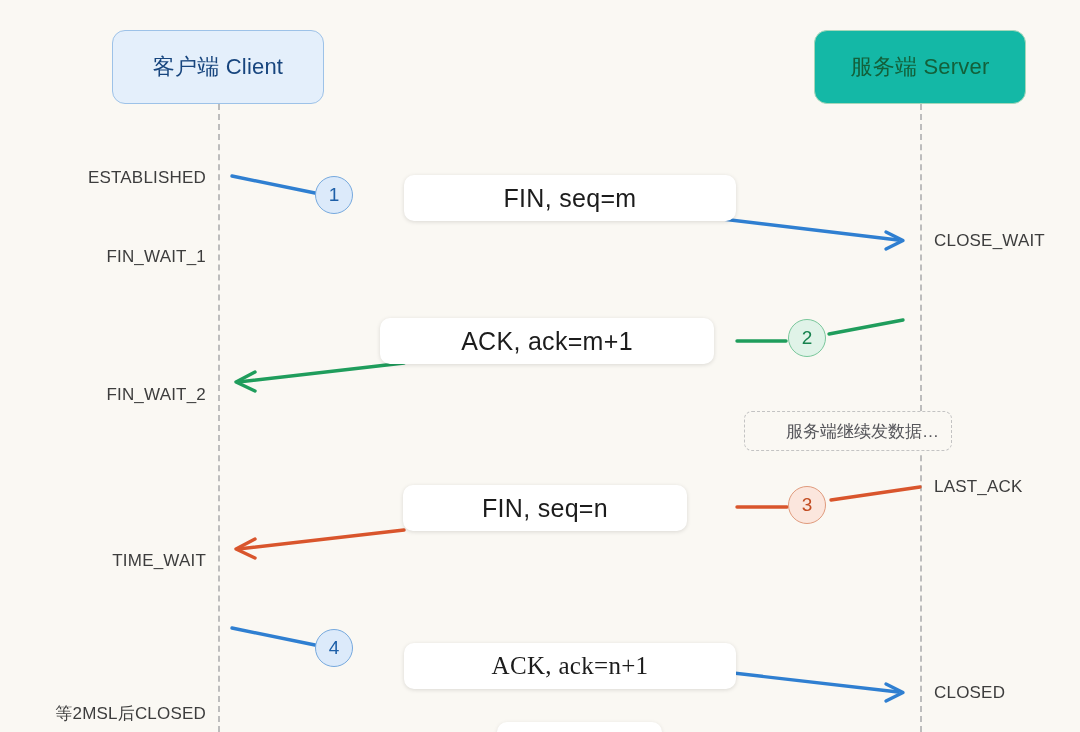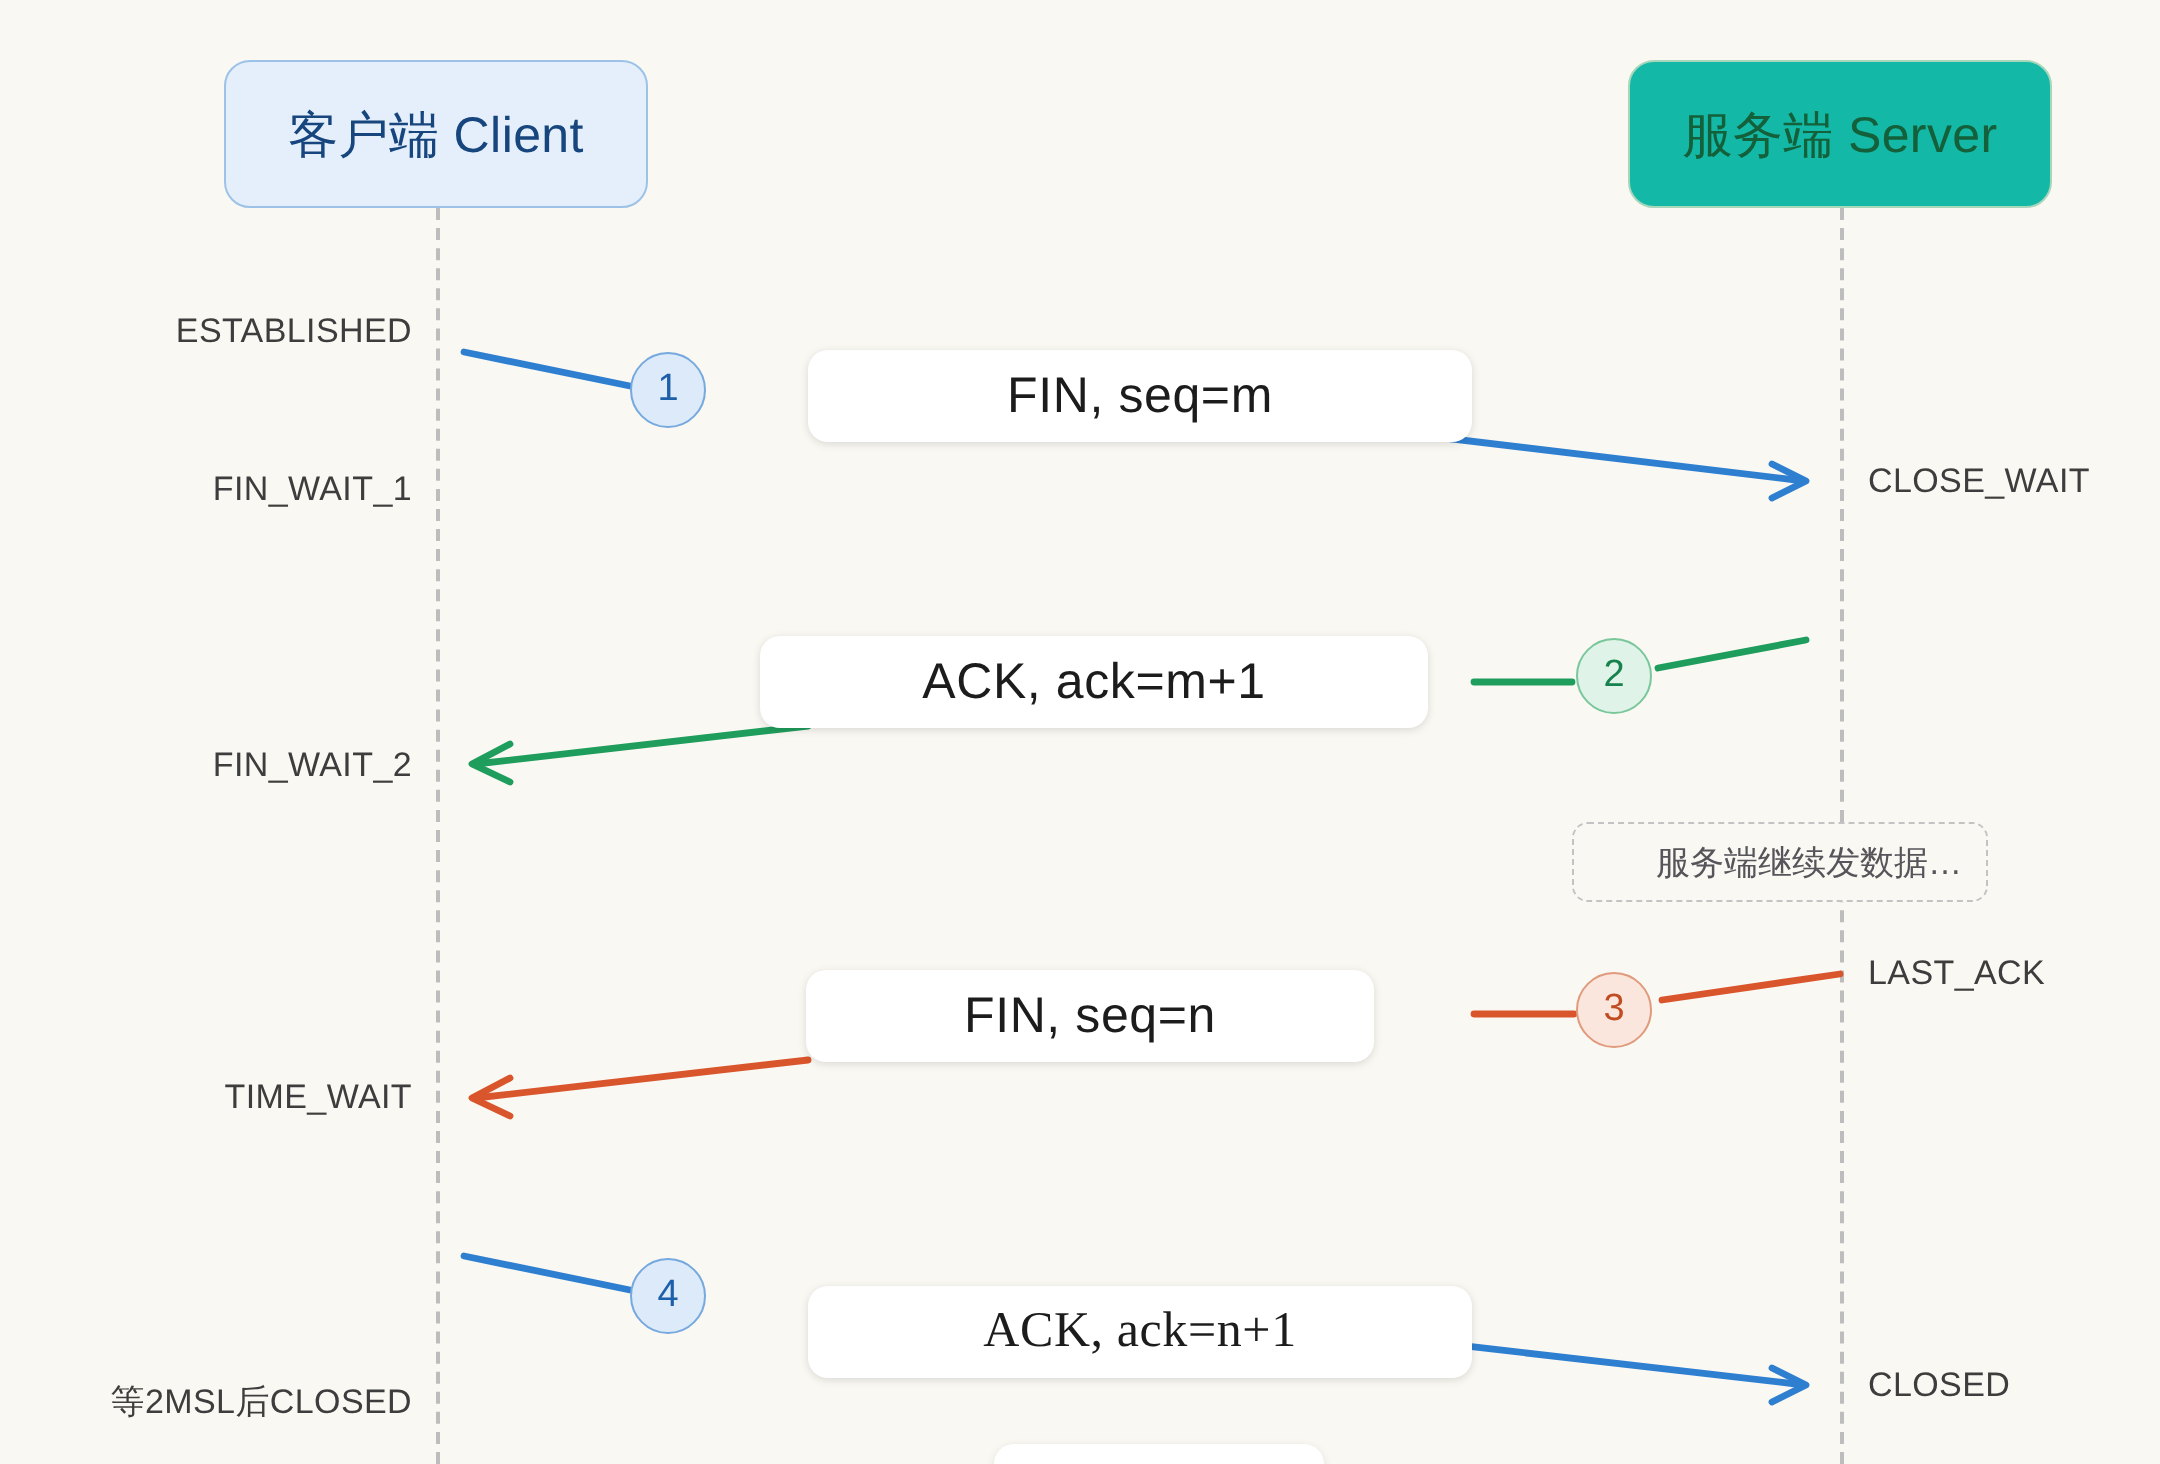--- a/index.html
+++ b/index.html
@@ -17,21 +17,21 @@
   }
 
   
   .participant {
     position: absolute;
     box-sizing: border-box;
     display: flex;
     align-items: center;
     justify-content: center;
     border-radius: 13px;
-    font-size: 25px;
+    font-size: 22px;
     letter-spacing: 0.2px;
     white-space: nowrap;
   }
   .participant.client {
     left: 112px;
     top: 30px;
     width: 212px;
     height: 74px;
     background: #e4effb;
     border: 1px solid #9dc2e8;
@@ -59,21 +59,21 @@
   .lifeline.server { left: 920px; }
 
   
   .state {
     position: absolute;
     font-size: 17px;
     color: #3d3d3d;
     white-space: nowrap;
     letter-spacing: 0.2px;
   }
-  .state.left  { transform: translate(-100%, -50%); }
+  .state.left  { transform: translate(-100%, -50%); margin-top: 12px; }
   .state.right { text-align: left;  transform: translate(0, -50%); }
 
   
   #arrows {
     position: absolute;
     left: 0;
     top: 0;
     width: 1080px;
     height: 732px;
     pointer-events: none;
@@ -199,21 +199,21 @@
   <div class="msg" style="left:380px; top:318px; width:334px; height:46px;">
     <span>ACK, ack=m+1</span>
   </div>
   <div class="msg" style="left:403px; top:485px; width:284px; height:46px;">
     <span>FIN, seq=n</span>
   </div>
   <div class="msg" style="left:404px; top:643px; width:332px; height:46px;font-family:Liberation Serif, serif;">
     <span>ACK, ack=n+1</span>
   </div>
 
-  <div class="note" style="left:786px; top:411px; width:208px; height:40px;padding-left:29px;">
+  <div class="note" style="left:744px; top:411px; width:208px; height:40px;padding-left:29px;">
     <span>服务端继续发数据…</span>
   </div>
 
   <div class="state left" style="left:206px; top:166px;">ESTABLISHED</div>
   <div class="state left" style="left:206px; top:245px;">FIN_WAIT_1</div>
   <div class="state left" style="left:206px; top:383px;">FIN_WAIT_2</div>
   <div class="state left" style="left:206px; top:549px;">TIME_WAIT</div>
   <div class="state left" style="left:206px; top:701px;">等2MSL后CLOSED</div>
 
   <div class="state right" style="left:934px; top:241px;">CLOSE_WAIT</div>

